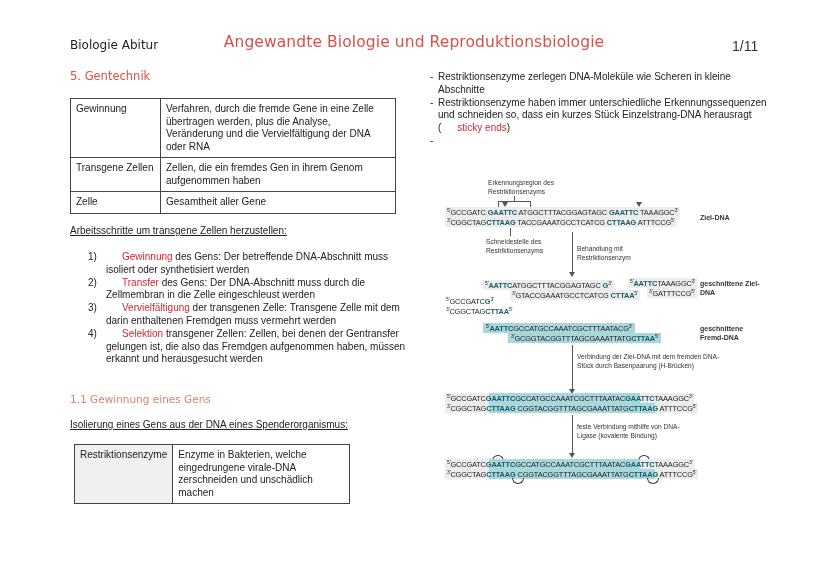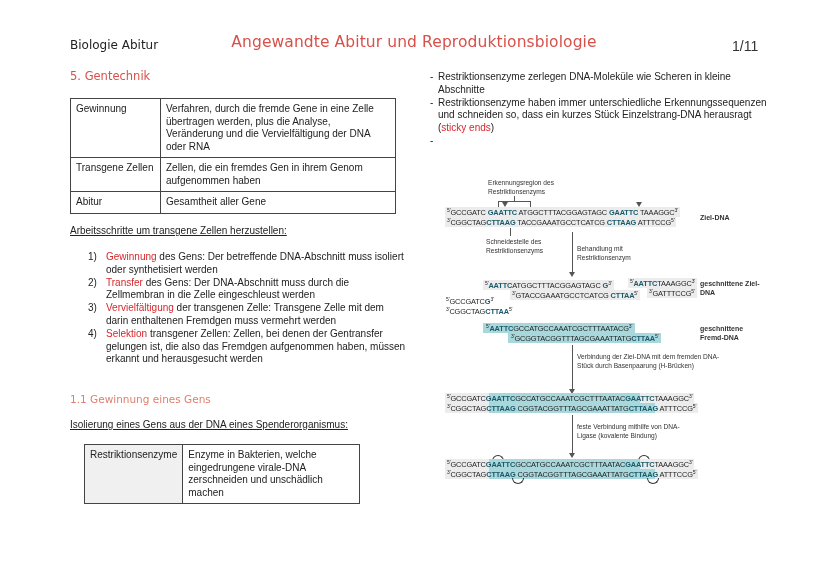--- a/index.html
+++ b/index.html
@@ -6,65 +6,65 @@
   body { width: 828px; height: 586px; background: #ffffff; position: relative; overflow: hidden; font-family: "Liberation Sans", sans-serif; color: #222; }
   .hdr-left { position: absolute; left: 70px; top: 38px; font-size: 12px; color: #222; font-family: "DejaVu Sans", sans-serif; }
   .hdr-title { position: absolute; left: 0; width: 828px; top: 33px; text-align: center; font-size: 15.5px; color: #d8504a; font-family: "DejaVu Sans", sans-serif; letter-spacing: 0.1px; }
   .hdr-page { position: absolute; left: 732px; top: 38px; font-size: 14px; color: #333; }
   .h1 { position: absolute; left: 70px; top: 69px; font-size: 11.5px; color: #d8504a; font-family: "DejaVu Sans", sans-serif; }
   .h2 { position: absolute; left: 70px; top: 393px; font-size: 10.5px; color: #e07f6e; font-family: "DejaVu Sans", sans-serif; }
   table.def { position: absolute; border-collapse: collapse; font-size: 10px; line-height: 12.5px; }
   table.def td { border: 1px solid #444; vertical-align: top; padding: 4px 5px 4px 5px; color: #222; }
   #t1 { left: 70px; top: 98px; width: 326px; }
   #t1 td.k { width: 90px; }
-  #t2 { left: 84px; top: 444px; width: 276px; }
+  #t2 { left: 74px; top: 444px; width: 276px; }
   #t2 td.k { width: 98px; background: #f0f0f0; }
   .uhead { position: absolute; left: 70px; font-size: 10px; text-decoration: underline; color: #222; }
   #steps-title { top: 225px; }
   #iso-title { top: 419px; }
   ol.steps { position: absolute; left: 88px; top: 251px; width: 320px; list-style: none; font-size: 10px; line-height: 12.8px; }
   ol.steps li { display: flex; }
   ol.steps li .n { width: 18px; flex: none; }
-  .red { color: #d6262c; }
+  .red { color: #d6262c; padding-left: 16px; }
   ul.bullets { position: absolute; left: 430px; top: 71px; width: 340px; list-style: none; font-size: 10px; line-height: 12.8px; }
   ul.bullets li { display: flex; }
   ul.bullets li .d { width: 8px; flex: none; }
   
   #dna { position: absolute; left: 440px; top: 170px; width: 330px; height: 320px; font-family: "Liberation Sans Narrow", "Liberation Sans", sans-serif; }
   .seq { position: absolute; font-size: 7.4px; white-space: nowrap; letter-spacing: -0.15px; color: #222; }
   .seq b { font-weight: bold; color: #1b5a6a; }
   .seq sup { font-size: 5px; vertical-align: 3px; }
   .lbl { position: absolute; font-size: 6.6px; line-height: 9px; color: #333; }
   .bold-lbl { position: absolute; font-size: 7px; font-weight: bold; line-height: 9px; color: #333; }
   .gray { background: #ececec; }
   .teal { background: #a9d8dc; }
   .vline { position: absolute; width: 1px; background: #555; }
   .arrowhead { position: absolute; width: 0; height: 0; border-left: 3px solid transparent; border-right: 3px solid transparent; border-top: 5px solid #555; }
 </style>
 </head>
 <body>
 
 <div class="hdr-left">Biologie Abitur</div>
-<div class="hdr-title">Angewandte Abitur und Reproduktionsbiologie</div>
+<div class="hdr-title">Angewandte Biologie und Reproduktionsbiologie</div>
 <div class="hdr-page">1/11</div>
 
 <div class="h1">5. Gentechnik</div>
 
 <table id="t1" class="def">
   <tbody>
       <tr>
     <td class="k">Gewinnung</td>
     <td>Verfahren, durch die fremde Gene in eine Zelle übertragen werden, plus die Analyse, Veränderung und die Vervielfältigung der DNA oder RNA</td>
   </tr>
   <tr>
     <td class="k">Transgene Zellen</td>
     <td>Zellen, die ein fremdes Gen in ihrem Genom aufgenommen haben</td>
   </tr>
   <tr>
-    <td class="k">Abitur</td>
+    <td class="k">Zelle</td>
     <td>Gesamtheit aller Gene</td>
   </tr>
 </tbody>
   </table>
 
 <div id="steps-title" class="uhead">Arbeitsschritte um transgene Zellen herzustellen:</div>
 <ol class="steps">
   <li>
       <span class="n">1)</span>
       <span><span class="red">Gewinnung</span><span> des Gens: Der betreffende DNA-Abschnitt muss isoliert oder synthetisiert werden</span></span>

